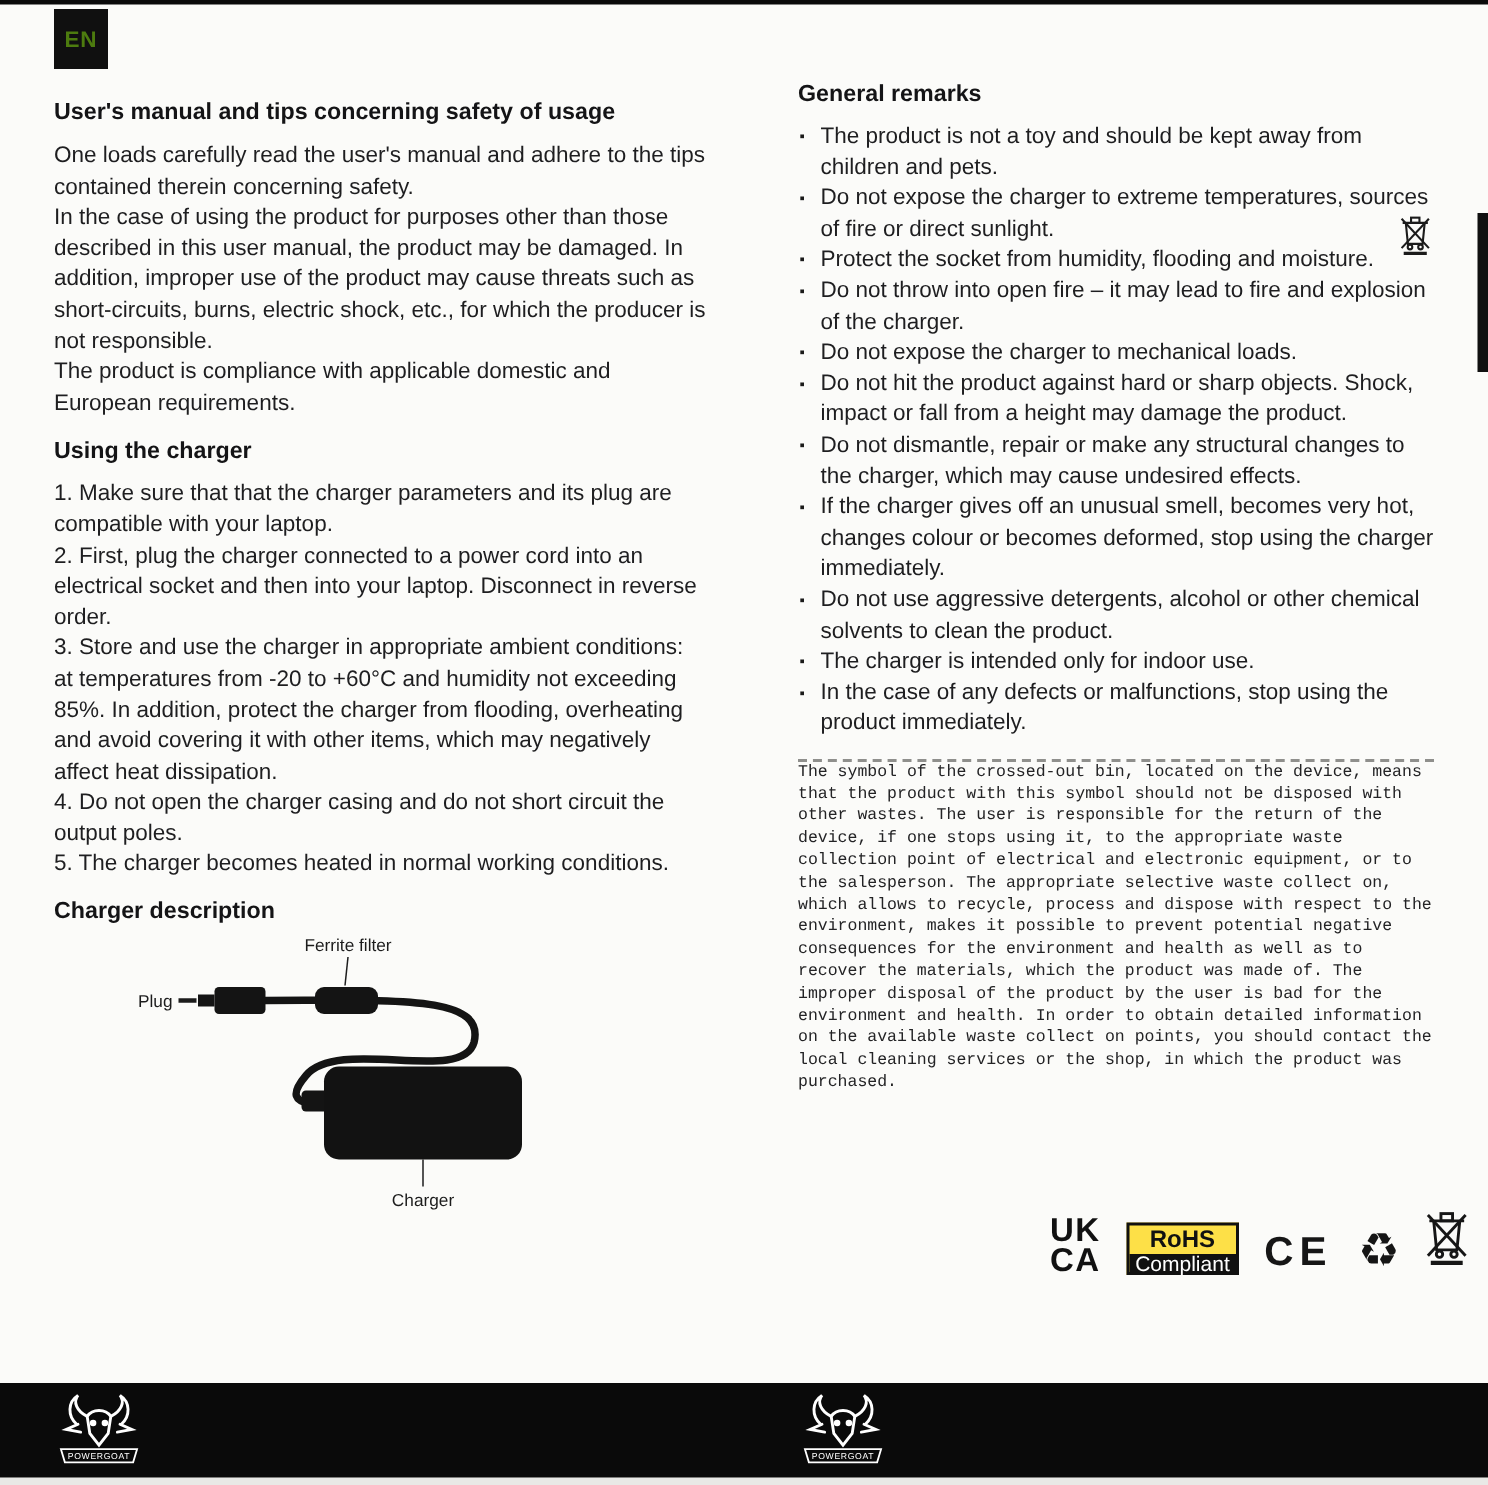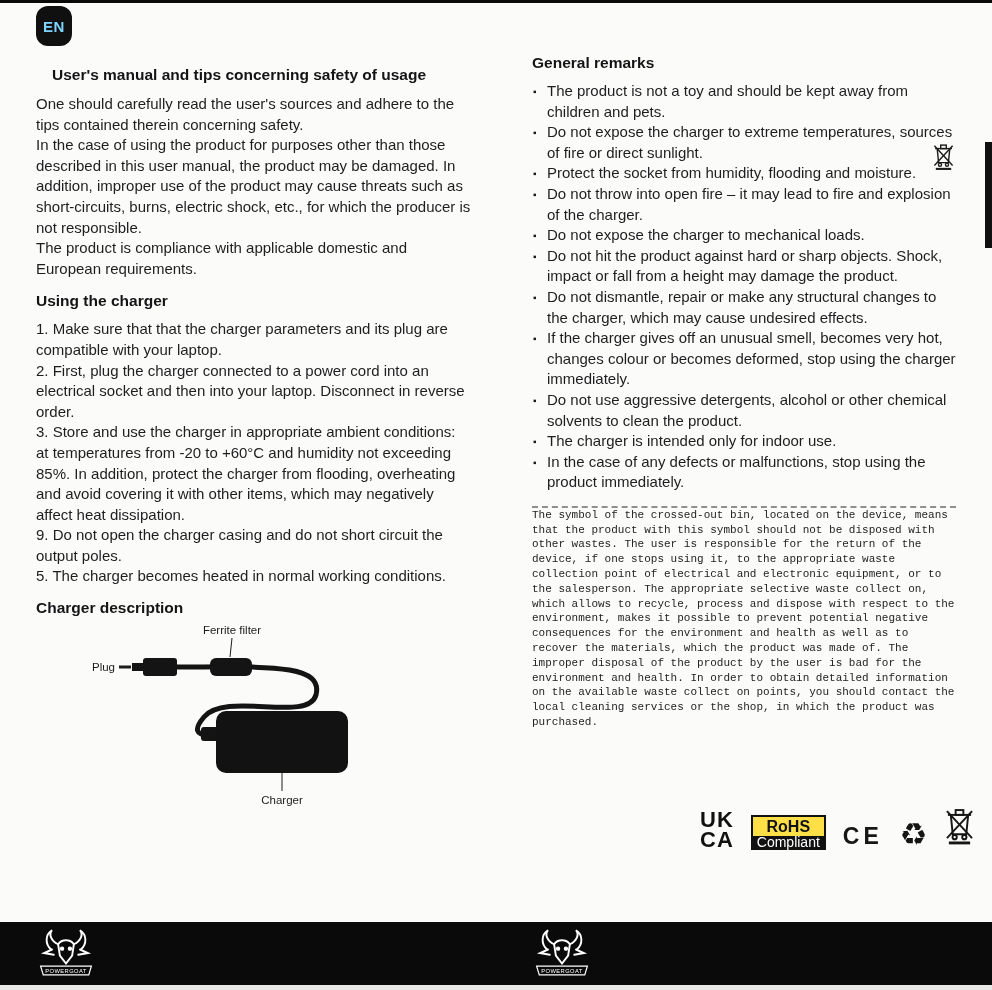--- a/index.html
+++ b/index.html
@@ -8,30 +8,29 @@
     background:#fbfbf9;color:#1e1e20;
     font-family:"Liberation Sans", sans-serif;
     -webkit-font-smoothing:antialiased;
   }
   .top-edge{position:absolute;left:0;top:0;width:992px;height:3px;background:#0a0a0a;}
   .right-edge{position:absolute;right:0;top:142px;width:7px;height:106px;background:#101010;}
   .bottom-edge{position:absolute;left:0;top:985px;width:992px;height:5px;background:#e9e9e6;}
 
   .lang-badge{
     position:absolute;left:36px;top:6px;width:36px;height:40px;background:#101010;
-    color:#7dd3fc;font-weight:bold;font-size:15px;display:flex;align-items:center;justify-content:center;
+    color:#4d7c0f;font-weight:bold;font-size:15px;display:flex;align-items:center;justify-content:center;
     letter-spacing:.5px;
-    border-radius:12px;
   }
 
   .col-left{position:absolute;left:36px;top:60px;width:436px;}
   .col-right{position:absolute;left:532px;top:34px;width:428px;}
 
   h2{font-size:15.5px;font-weight:bold;color:#141416;margin:0;}
-  .col-left h2.first{margin:6px 16px 10px;}
+  .col-left h2.first{margin:6px 0 10px;}
   .h-using{margin:13px 0 9px !important;}
   .h-desc{margin:12px 0 2px !important;}
   .col-right h2{margin:20px 0 9px;}
 
   p.body, .step{font-size:15px;line-height:20.6px;margin:0;}
   .steps{margin-top:2px;}
 
   .bullet{position:relative;font-size:15px;line-height:20.6px;padding-left:15px;}
   .bullet::before{content:"▪";position:absolute;left:1px;top:1px;font-size:10px;color:#1a1a1a;}
 
@@ -45,21 +44,21 @@
   .set-row{margin-top:10px;font-size:14.5px;display:flex;align-items:baseline;gap:10px;}
   .set-label{font-weight:bold;}
   .set-item{position:relative;padding-left:12px;}
   .set-item::before{content:"▪";position:absolute;left:0;top:1px;font-size:9px;}
 
   .marks-row{position:absolute;left:700px;top:804px;display:flex;align-items:flex-end;gap:17px;height:46px;}
   .ukca{font-weight:bold;font-size:22px;line-height:.92;letter-spacing:1px;color:#111;}
   .rohs{border:2.5px solid #111;text-align:center;background:#fde047;}
   .rohs-text{font-weight:bold;font-size:16px;padding:0 6px;line-height:19px;color:#111;}
   .rohs-sub{background:#111;color:#fff;font-size:14px;line-height:12px;padding:0 4px;}
-  .ce{font-size:23px;font-weight:bold;letter-spacing:4px;color:#161616;}
+  .ce{font-size:27px;font-weight:bold;letter-spacing:4px;color:#161616;}
   .recycle{font-family:"DejaVu Sans", sans-serif;font-size:31px;color:#151515;line-height:1;}
 
   .weee-top{position:absolute;left:933px;top:143px;}
 
   .footer-bar{position:absolute;left:0;top:922px;width:992px;height:63px;background:#0a0a0a;}
   .goat{position:absolute;top:4px;}
 </style>
 </head>
 <body>
 
@@ -79,30 +78,30 @@
       <circle cx="20" cy="31" r="2.2"></circle>
       <line x1="2" y1="4" x2="28" y2="32"></line>
       <line x1="28" y1="4" x2="2" y2="32"></line>
       <line x1="4" y1="37" x2="26" y2="37" stroke-width="3"></line>
     </g>
   </svg>
 </div>
 
 <div class="col-left">
   <h2 class="first">User's manual and tips concerning safety of usage</h2>
-  <p class="body">One should carefully read the user's sources and adhere to the tips contained therein concerning safety.</p>
+  <p class="body">One loads carefully read the user's manual and adhere to the tips contained therein concerning safety.</p>
   <p class="body">In the case of using the product for purposes other than those described in this user manual, the product may be damaged. In addition, improper use of the product may cause threats such as short-circuits, burns, electric shock, etc., for which the producer is not responsible.</p>
   <p class="body">The product is compliance with applicable domestic and European requirements.</p>
 
   <h2 class="h-using">Using the charger</h2>
   <div class="steps">
     <p class="step">1. Make sure that that the charger parameters and its plug are compatible with your laptop.</p>
     <p class="step">2. First, plug the charger connected to a power cord into an electrical socket and then into your laptop. Disconnect in reverse order.</p>
     <p class="step">3. Store and use the charger in appropriate ambient conditions: at temperatures from -20 to +60°C and humidity not exceeding 85%. In addition, protect the charger from flooding, overheating and avoid covering it with other items, which may negatively affect heat dissipation.</p>
-    <p class="step">9. Do not open the charger casing and do not short circuit the output poles.</p>
+    <p class="step">4. Do not open the charger casing and do not short circuit the output poles.</p>
     <p class="step">5. The charger becomes heated in normal working conditions.</p>
   </div>
 
   <h2 class="h-desc">Charger description</h2>
 
   <div class="diagram">
     <svg viewBox="0 0 420 192" width="420" height="192">
 
       <text x="168" y="13" font-size="11.5" fill="#1c1c1c" text-anchor="middle">Ferrite filter</text>
       <line x1="168" y1="17" x2="166" y2="36" stroke="#1c1c1c" stroke-width="1"></line>

